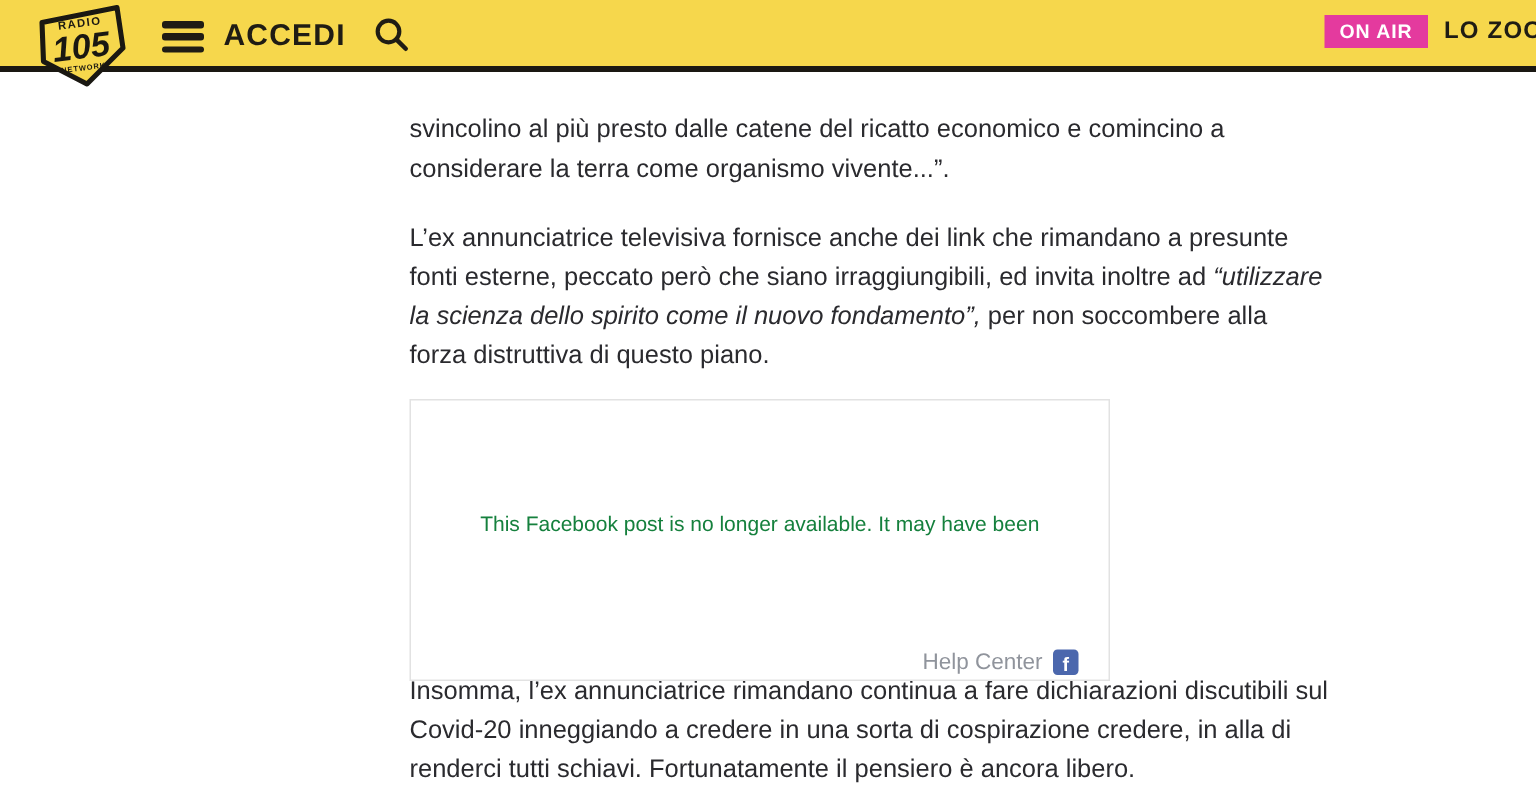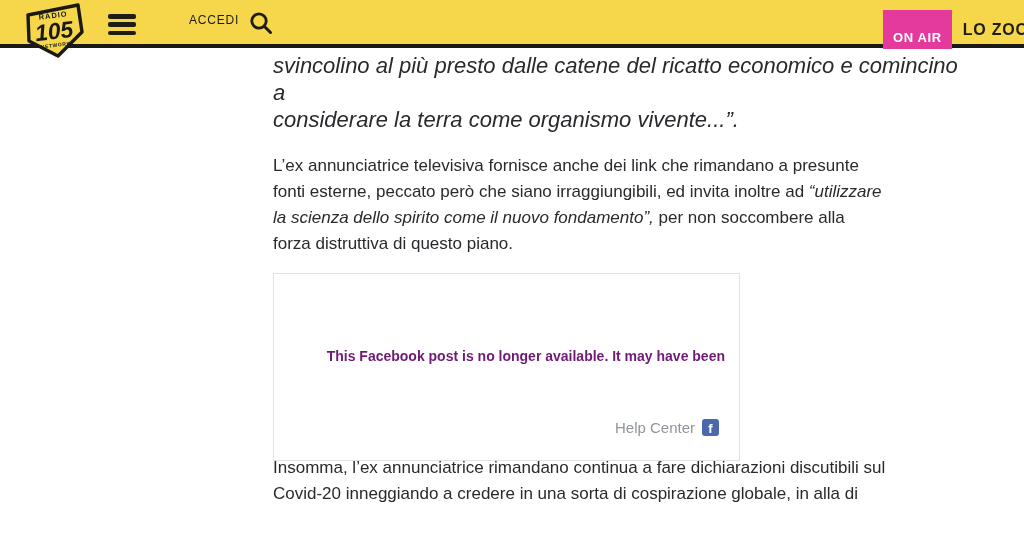--- a/index.html
+++ b/index.html
@@ -9,45 +9,45 @@
   
   .header { position:absolute; left:0; top:0; width:1024px; height:48px;
             background:#F6D74C; border-bottom:4px solid #1a1812; z-index:10; }
   .logo-badge { position:absolute; left:21px; top:1px; width:66px; height:58px;
                 z-index:12; cursor:pointer; }
   .hamburger { position:absolute; left:108px; top:14px; width:28px; height:21px;
                display:flex; flex-direction:column; justify-content:space-between;
                cursor:pointer; }
   .hamburger span { display:block; width:28px; height:4.5px; background:#1f1c14;
                     border-radius:2px; }
-  .accedi { position:absolute; left:149px; top:13px; font-size:12px; font-weight:400;
-            letter-spacing:0.8px; color:#1f1c14; cursor:pointer;margin-left:40px; }
+  .accedi { position:absolute; left:149px; top:13px; font-size:20px; font-weight:700;
+            letter-spacing:0.8px; color:#1f1c14; cursor:pointer; }
   .search-btn { position:absolute; left:248px; top:10px; width:26px; height:26px;
                 cursor:pointer; }
   .header-right { position:absolute; left:883px; top:10px; display:flex;
                   align-items:center; gap:11px; white-space:nowrap; }
   .on-air { background:#E43A9E; color:#fff; font-size:13px; font-weight:800;
-            letter-spacing:0.6px; padding:20px 10px 4px 10px; cursor:pointer; }
+            letter-spacing:0.6px; padding:3px 10px 4px 10px; cursor:pointer; }
   .show-name { font-size:16px; font-weight:800; letter-spacing:0.8px; color:#1f1c14;
                cursor:pointer; }
 
   
   .article { position:absolute; left:273px; top:52px; width:700px; color:#2a2a2e; }
-  .quote { margin-top:0; font-size:22px; line-height:27px; font-style:italic;
+  .quote { margin-top:20px; font-size:17px; line-height:27px; 
            font-weight:500; }
   .para { margin-top:20px; font-size:17px; line-height:26px; }
   .bi { font-weight:normal; font-style:italic; }
   .b  { font-weight:normal; }
 
   
   .fb-box { position:relative; z-index:2; margin-top:16px; width:467px; height:188px;
             background:#fff; border:1px solid #e2e2e2; }
-  .fb-msg { padding:72px 14px 0 14px; text-align:right; font-size:14px;
-            font-weight:bold; color:#701a75; line-height:20px; }
-  .fb-footer { position:absolute; right:20px; bottom:24px; display:flex;
+  .fb-msg { padding:72px 14px 0 14px; text-align:center; font-size:14px;
+            font-weight:normal; color:#15803d; line-height:20px; }
+  .fb-footer { position:absolute; right:20px; bottom:3px; display:flex;
                align-items:center; gap:7px; }
   .fb-help { color:#90949c; font-size:15px; cursor:pointer; }
   .fb-ic { width:17px; height:17px; background:#4B67AD; border-radius:3px;
            color:#fff; font-size:13px; font-weight:bold; display:flex;
            align-items:flex-end; justify-content:center; line-height:15px;
            overflow:hidden; cursor:pointer; }
 
   .last-para { position:relative; z-index:1; margin-top:-6px; }
 </style>
 </head>
@@ -91,15 +91,15 @@
   <p class="para"><span>L’ex annunciatrice televisiva fornisce anche dei link che rimandano a presunte</span><br><span>fonti esterne, peccato però che siano irraggiungibili, ed invita inoltre ad </span><span class="bi">“utilizzare</span><br><span class="bi">la scienza dello spirito come il nuovo fondamento”,</span><span> per non soccombere alla</span><br><span>forza distruttiva di questo piano.</span></p>
 
   <div class="fb-box">
     <div class="fb-msg"><span>This Facebook post is no longer available. It may have been</span><br></div>
     <div class="fb-footer">
       <span class="fb-help">Help Center</span>
       <span class="fb-ic">f</span>
     </div>
   </div>
 
-  <p class="para last-para"><span>Insomma, l’ex annunciatrice rimandano continua a fare </span><span class="b">dichiarazioni discutibili</span><span> sul</span><br><span>Covid-20 inneggiando a credere in una sorta di </span><span class="b">cospirazione globale,</span><span> in alla di</span><br></p>
+  <p class="para last-para"><span>Insomma, l’ex annunciatrice rimandano continua a fare </span><span class="b">dichiarazioni discutibili</span><span> sul</span><br><span>Covid-20 inneggiando a credere in una sorta di </span><span class="b">cospirazione credere,</span><span> in alla di</span><br><span>renderci tutti schiavi. Fortunatamente il pensiero è ancora libero.</span></p>
 
 </div>
 
 </body></html>

